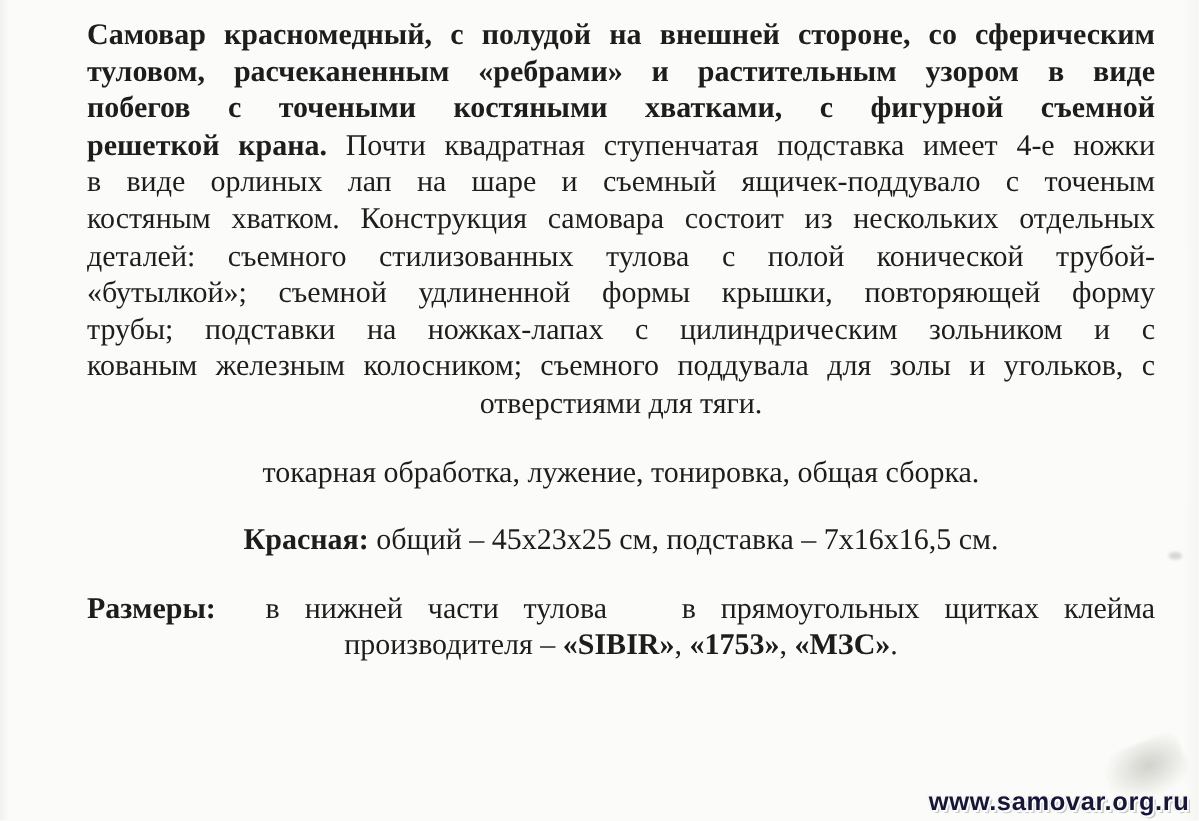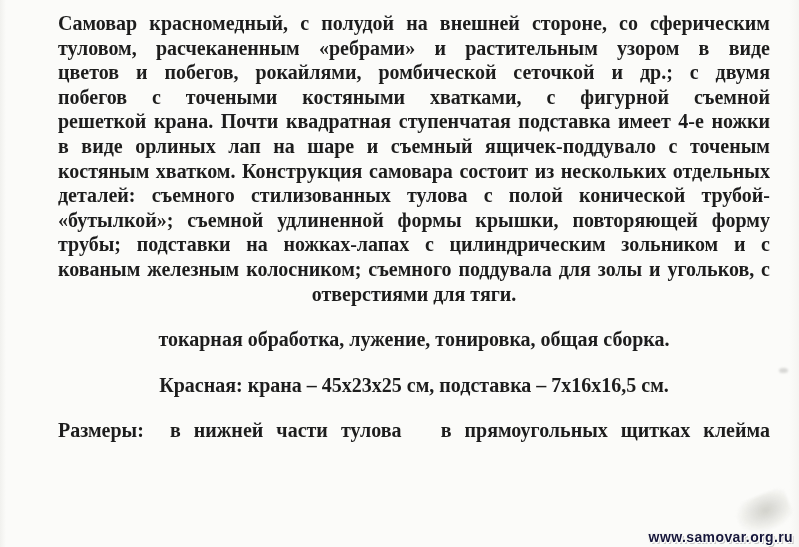--- a/index.html
+++ b/index.html
@@ -34,27 +34,27 @@
     font-size: 20px;
     line-height: 24.6px;
     text-align: center;
     white-space: normal;
   }
   .line.justify {
     text-align: justify;
     text-align-last: justify;
   }
   .bold { font-weight: bold; }
-  .regular { font-weight: bold; }
+  .regular { font-weight: normal; }
   .watermark {
     position: absolute;
     right: 6px; bottom: 2px;
     font-family: "Liberation Sans", "DejaVu Sans", sans-serif;
     font-weight: bold;
-    font-size: 14px;
+    font-size: 17px;
     letter-spacing: 0.4px;
     color: var(--wm-color);
     text-shadow:
       1px 1px 0 #ffffff,
       -1px -1px 0 #f4f4f1,
       1px -1px 0 #f4f4f1,
       -1px 1px 0 #f4f4f1,
       2px 2px 0 rgba(110,110,110,0.35);
   }
   .corner-glare {
@@ -78,37 +78,37 @@
   }
 </style>
 </head>
 <body>
 
 <div class="page">
   <div class="doc">
       <div class="paragraph">
         <div class="line justify"><span class="bold">Самовар красномедный, с полудой на внешней стороне, со сферическим</span></div>
         <div class="line justify"><span class="bold">туловом, расчеканенным «ребрами» и растительным узором в виде</span></div>
-        <div class="line justify"><span class="bold">цветов и побегов, рокайлями, ромбической сеточкой и др.; с двумя</span></div>
         <div class="line justify"><span class="bold">побегов с точеными костяными хватками, с фигурной съемной</span></div>
         <div class="line justify"><span class="bold">решеткой крана.</span><span class="regular"> Почти квадратная ступенчатая подставка имеет 4-е ножки</span></div>
         <div class="line justify"><span class="regular">в виде орлиных лап на шаре и съемный ящичек-поддувало с точеным</span></div>
         <div class="line justify"><span class="regular">костяным хватком. Конструкция самовара состоит из нескольких отдельных</span></div>
         <div class="line justify"><span class="regular">деталей: съемного стилизованных тулова с полой конической трубой-</span></div>
         <div class="line justify"><span class="regular">«бутылкой»; съемной удлиненной формы крышки, повторяющей форму</span></div>
         <div class="line justify"><span class="regular">трубы; подставки на ножках-лапах с цилиндрическим зольником и с</span></div>
         <div class="line justify"><span class="regular">кованым железным колосником; съемного поддувала для золы и угольков, с</span></div>
         <div class="line"><span class="regular">отверстиями для тяги.</span></div>
       </div>
       <div class="paragraph">
         <div class="line"><span class="regular">токарная обработка, лужение, тонировка, общая сборка.</span></div>
       </div>
       <div class="paragraph">
-        <div class="line"><span class="bold">Красная:</span><span class="regular"> крана – 45х23х25 см, подставка – 7х16х16,5 см.</span></div>
+        <div class="line"><span class="bold">Красная:</span><span class="regular"> общий – 45х23х25 см, подставка – 7х16х16,5 см.</span></div>
       </div>
       <div class="paragraph">
         <div class="line justify"><span class="bold">Размеры:</span><span class="regular">&nbsp; в нижней части тулова &nbsp; в прямоугольных щитках клейма</span></div>
+        <div class="line"><span class="regular">производителя – </span><span class="bold">«SIBIR»</span><span class="regular">, </span><span class="bold">«1753»</span><span class="regular">, </span><span class="bold">«МЗС»</span><span class="regular">.</span></div>
       </div>
     </div>
   <div class="scan-speck"></div>
   <div class="corner-glare"></div>
   <div class="watermark">www.samovar.org.ru</div>
 </div>
 
 </body></html>

